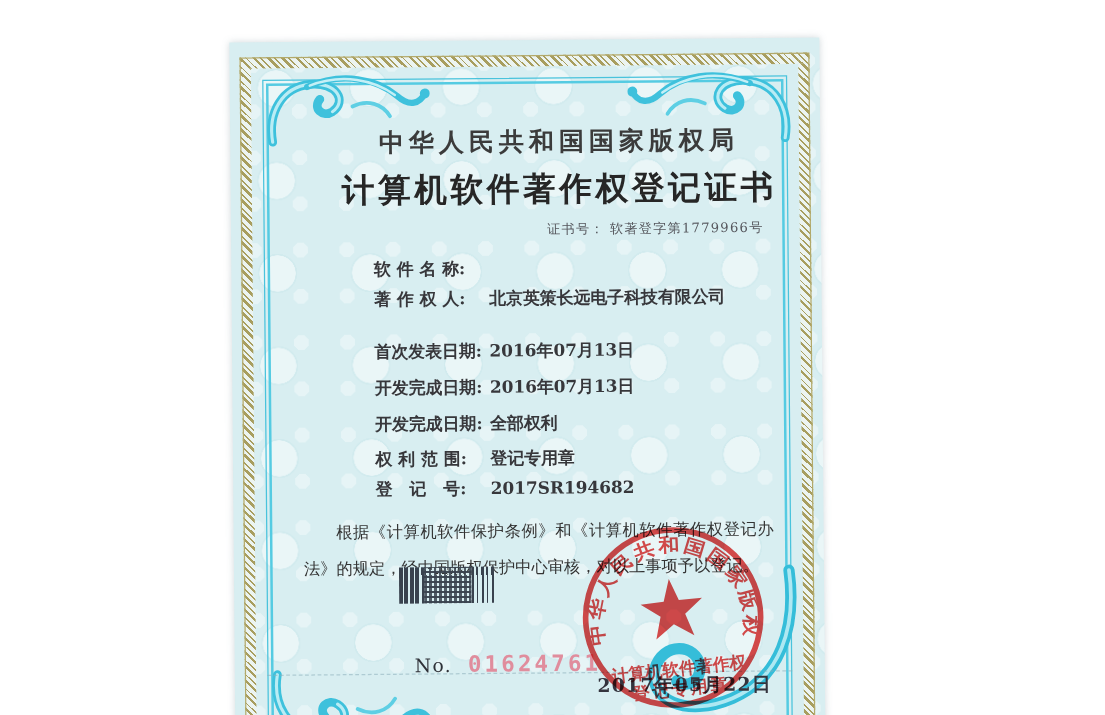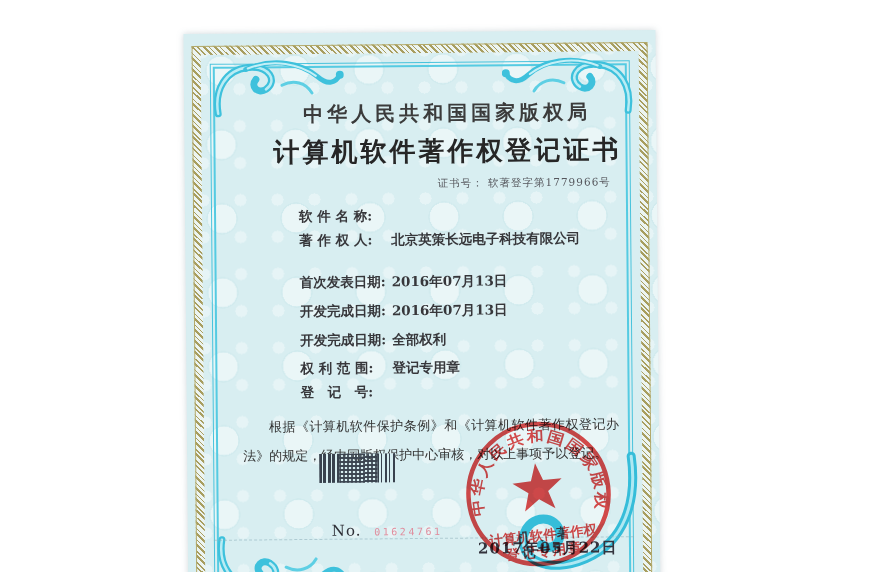--- a/index.html
+++ b/index.html
@@ -94,22 +94,22 @@
   .bc-right { width:18px; height:100%;
     background:repeating-linear-gradient(90deg,#39424e 0 2px,#d8eef1 2px 4px,#39424e 4px 5px,#d8eef1 5px 8px); }
 
   
   .perf { position:absolute; left:26px; right:26px; top:506px;
     border-top:1px dashed rgba(140,175,185,0.55); }
 
   
   .serial { position:absolute; left:144px; top:489px; font-size:15px; white-space:nowrap; }
   .serial .no { color:#2f3138; font-weight:normal; letter-spacing:1px; }
-  .serial .num { color:#e08d9d; font-weight:normal; letter-spacing:2.5px; margin-left:8px;
-                 font-family:"DejaVu Sans Mono","Liberation Mono",monospace; font-size:10px; }
+  .serial .num { color:#e08d9d; font-weight:bold; letter-spacing:2.5px; margin-left:8px;
+                 font-family:"DejaVu Sans Mono","Liberation Mono",monospace; font-size:18px; }
 
   
   .issue-date { position:absolute; left:290px; top:508px; z-index:1;
     font-size:15px; font-weight:bold; letter-spacing:1px; color:#34343e; white-space:nowrap; }
 
   
   .seal { position:absolute; left:276px; top:388px; width:150px; height:150px;
     z-index:2; mix-blend-mode:multiply; opacity:0.92; transform:rotate(-6deg); }
 </style>
 </head>
@@ -183,20 +183,21 @@
         <div class="frow r5">
           <span class="lbl">开发完成日期:</span>
           <span class="val">全部权利</span>
         </div>
         <div class="frow r6">
           <span class="lbl">权 利 范 围:</span>
           <span class="val">登记专用章</span>
         </div>
         <div class="frow r7">
           <span class="lbl">登　记　号:</span>
+          <span class="val">2017SR194682</span>
         </div>
       </div>
 
       <div class="statement">根据《计算机软件保护条例》和《计算机软件著作权登记办法》的规定，经中国版权保护中心审核，对以上事项予以登记。</div>
     </div>
 
     <div class="barcode">
       <div class="bc-left"></div>
       <div class="bc-matrix"></div>
       <div class="bc-right"></div>

